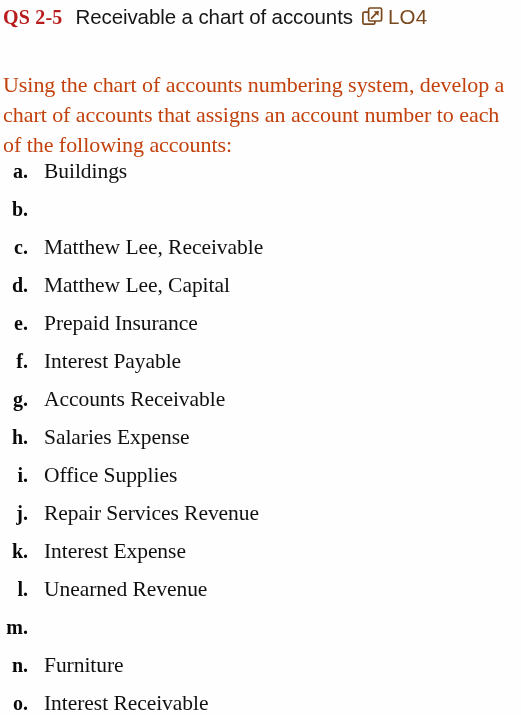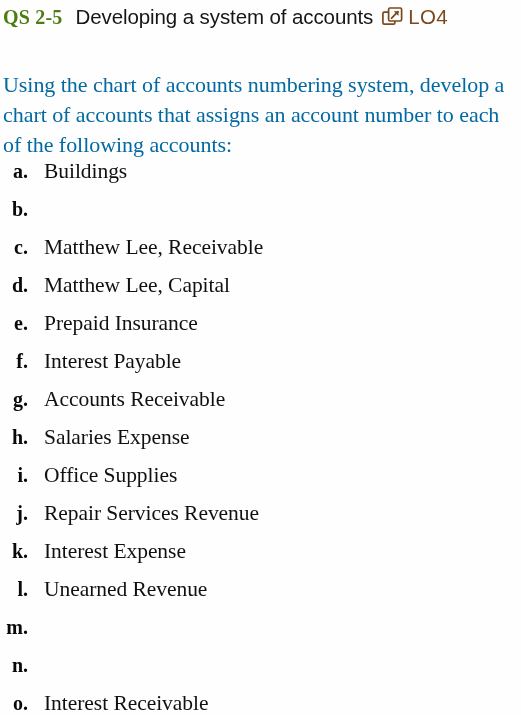--- a/index.html
+++ b/index.html
@@ -25,21 +25,21 @@
     height: 34px;
     display: flex;
     align-items: center;
     white-space: nowrap;
   }
 
   .qs-code {
     font-family: "Liberation Serif", "DejaVu Serif", serif;
     font-weight: bold;
     font-size: 20px;
-    color: #4d7c0f;
+    color: #b91c1c;
     letter-spacing: 0.2px;
     margin-left: 3px;
     line-height: 1;
   }
 
   .title-text {
     font-family: "Liberation Sans", "DejaVu Sans", sans-serif;
     font-size: 20.5px;
     font-weight: 400;
     color: #161616;
@@ -71,21 +71,21 @@
   }
 
   
   .intro {
     position: absolute;
     left: 3px;
     top: 48px;
     width: 518px;
     font-size: 22px;
     line-height: 30px;
-    color: #0369a1;
+    color: #c2410c;
     letter-spacing: -0.05px;
   }
 
   
   .accounts-list {
     position: absolute;
     left: 0;
     top: 152px;
     width: 521px;
     list-style: none;
@@ -112,21 +112,21 @@
     font-size: 21.5px;
     color: #101010;
     letter-spacing: -0.05px;
   }
 </style>
 </head>
 <body>
 
 <div class="header">
   <span class="qs-code">QS 2-5</span>
-  <span class="title-text">Developing a system of accounts</span>
+  <span class="title-text">Receivable a chart of accounts</span>
   <span class="popout-icon">
     <svg width="21" height="21" viewBox="0 0 21 21" aria-hidden="true">
       <rect x="0.9" y="5.2" width="12.0" height="12.0" rx="1.4" fill="#fefefe" stroke="#7a4a1e" stroke-width="1.7"></rect>
       <rect x="6.6" y="1.0" width="13.0" height="13.0" rx="1.4" fill="#fefefe" stroke="#7a4a1e" stroke-width="1.7"></rect>
       <path d="M9.6 11.2 L16.0 4.7" stroke="#7a4a1e" stroke-width="1.8" stroke-linecap="round"></path>
       <path d="M11.7 4.3 L16.6 4.2 L16.5 9.1 Z" fill="#7a4a1e"></path>
     </svg>
   </span>
   <span class="lo-badge">LO4</span>
 </div>
@@ -179,18 +179,19 @@
   </li>
   <li class="account-item">
     <span class="marker">l.</span>
     <span class="account-label">Unearned Revenue</span>
   </li>
   <li class="account-item">
     <span class="marker">m.</span>
   </li>
   <li class="account-item">
     <span class="marker">n.</span>
+    <span class="account-label">Furniture</span>
   </li>
   <li class="account-item">
     <span class="marker">o.</span>
     <span class="account-label">Interest Receivable</span>
   </li>
 </ul>
 
 </body></html>

